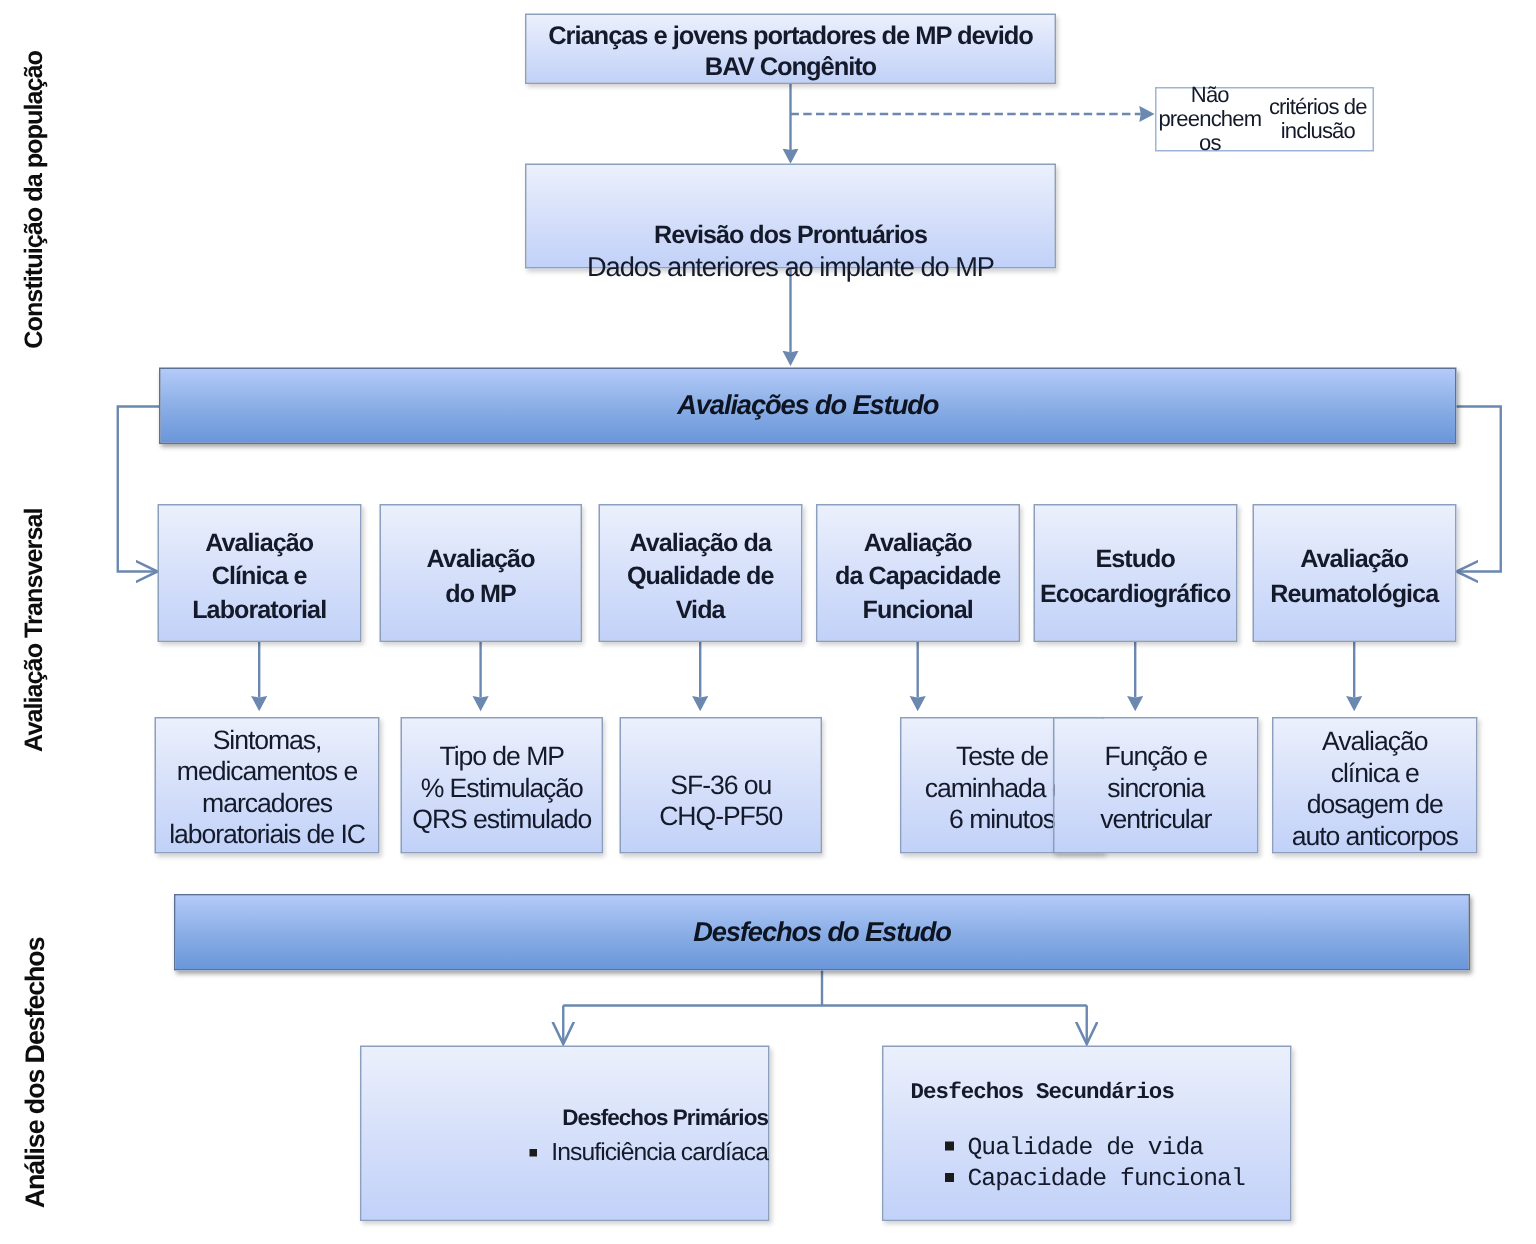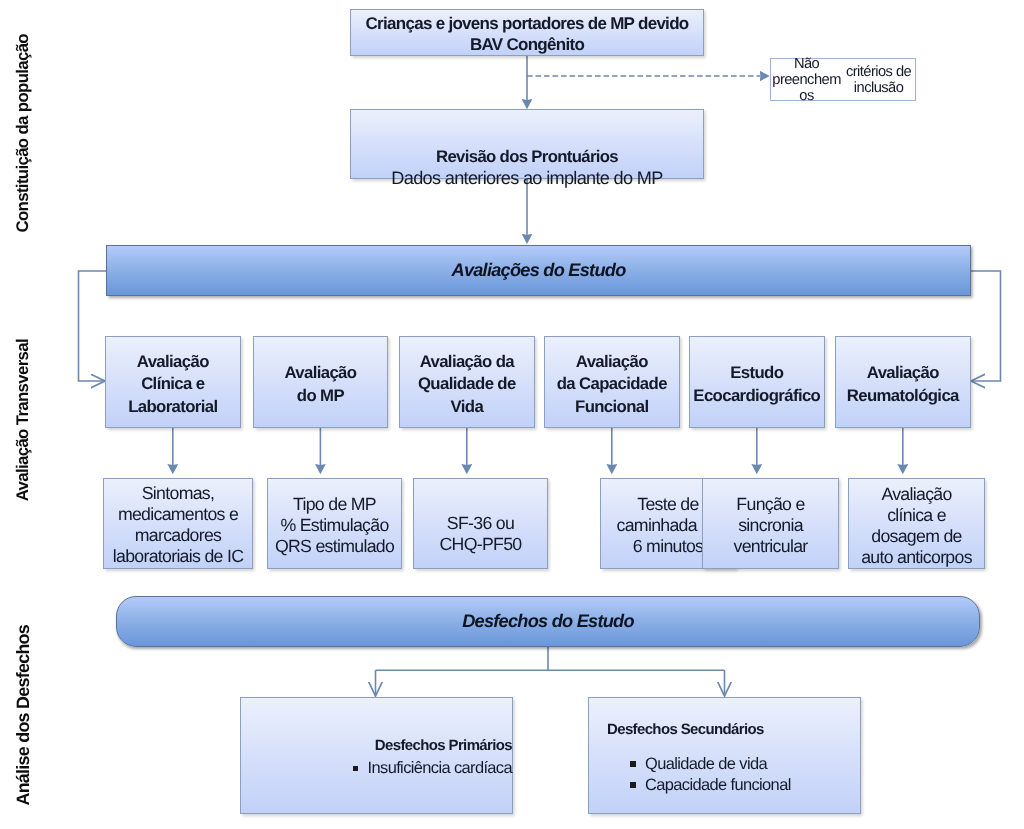--- a/index.html
+++ b/index.html
@@ -153,27 +153,27 @@
         <div>ventricular</div>
       </div>
       <div class="box grad-light" style="left:848px;top:478px;width:137px;height:91px;font-size:17.73px;letter-spacing:-0.7px;line-height:21px;padding-top:4px;">
         <div>Avaliação</div>
         <div>clínica e</div>
         <div>dosagem de</div>
         <div>auto anticorpos</div>
       </div>
     </div>
 
-  <div class="banner" style="left:116px;top:596px;width:864px;height:51px;border-radius:20px;">Desfechos do Estudo</div>
+  <div class="banner" style="left:116px;top:596px;width:864px;height:51px;">Desfechos do Estudo</div>
 
   <div id="outcomes-row">
       <div class="box grad-light" style="left:240px;top:697px;width:273px;height:117px;font-size:16.45px;letter-spacing:-0.62px;line-height:21px;align-items:flex-end;justify-content:center;text-align:left;padding-left:18px;padding-top:3px;">
         <div style="font-weight:bold;font-size:14.97px;letter-spacing:-0.62px;margin-bottom:2px;line-height:21px;">Desfechos Primários</div>
         <div style="margin-left:23px;position:relative;padding-left:15px;"><span style="position:absolute;left:0;top:7.5px;width:5.5px;height:5.5px;background:#1b1b1b;"></span><span>Insuficiência cardíaca</span></div>
       </div>
-      <div class="box grad-light" style="left:588px;top:697px;width:273px;height:117px;font-size:16.45px;letter-spacing:-0.62px;line-height:21px;align-items:flex-start;justify-content:center;text-align:left;padding-left:18px;padding-top:3px;">
+      <div class="box grad-light" style="left:588px;top:697px;width:273px;height:117px;font-size:16.45px;letter-spacing:-0.62px;line-height:21px;align-items:flex-start;justify-content:center;text-align:left;padding-left:18px;padding-top:3px;font-family:Liberation Mono, monospace;">
         <div style="font-weight:bold;font-size:14.97px;letter-spacing:-0.62px;margin-bottom:2px;line-height:21px;">Desfechos Secundários</div>
         <div style="margin-left:23px;position:relative;padding-left:15px;margin-top:12px;"><span style="position:absolute;left:0;top:7.5px;width:5.5px;height:5.5px;background:#1b1b1b;"></span><span>Qualidade de vida</span></div>
         <div style="margin-left:23px;position:relative;padding-left:15px;"><span style="position:absolute;left:0;top:7.5px;width:5.5px;height:5.5px;background:#1b1b1b;"></span><span>Capacidade funcional</span></div>
       </div>
     </div>
 
 </div>
 
 </body></html>

